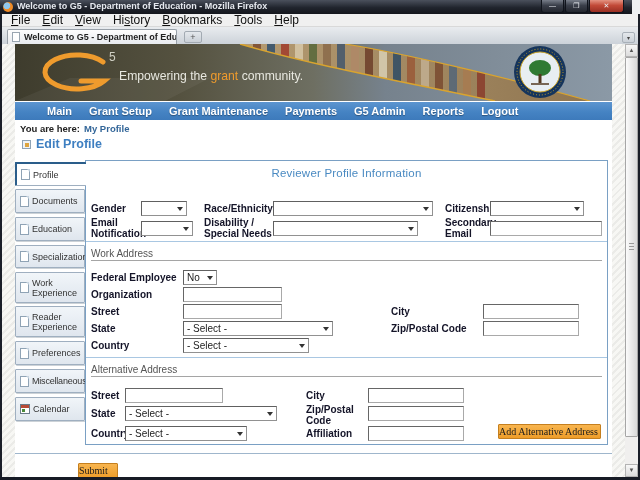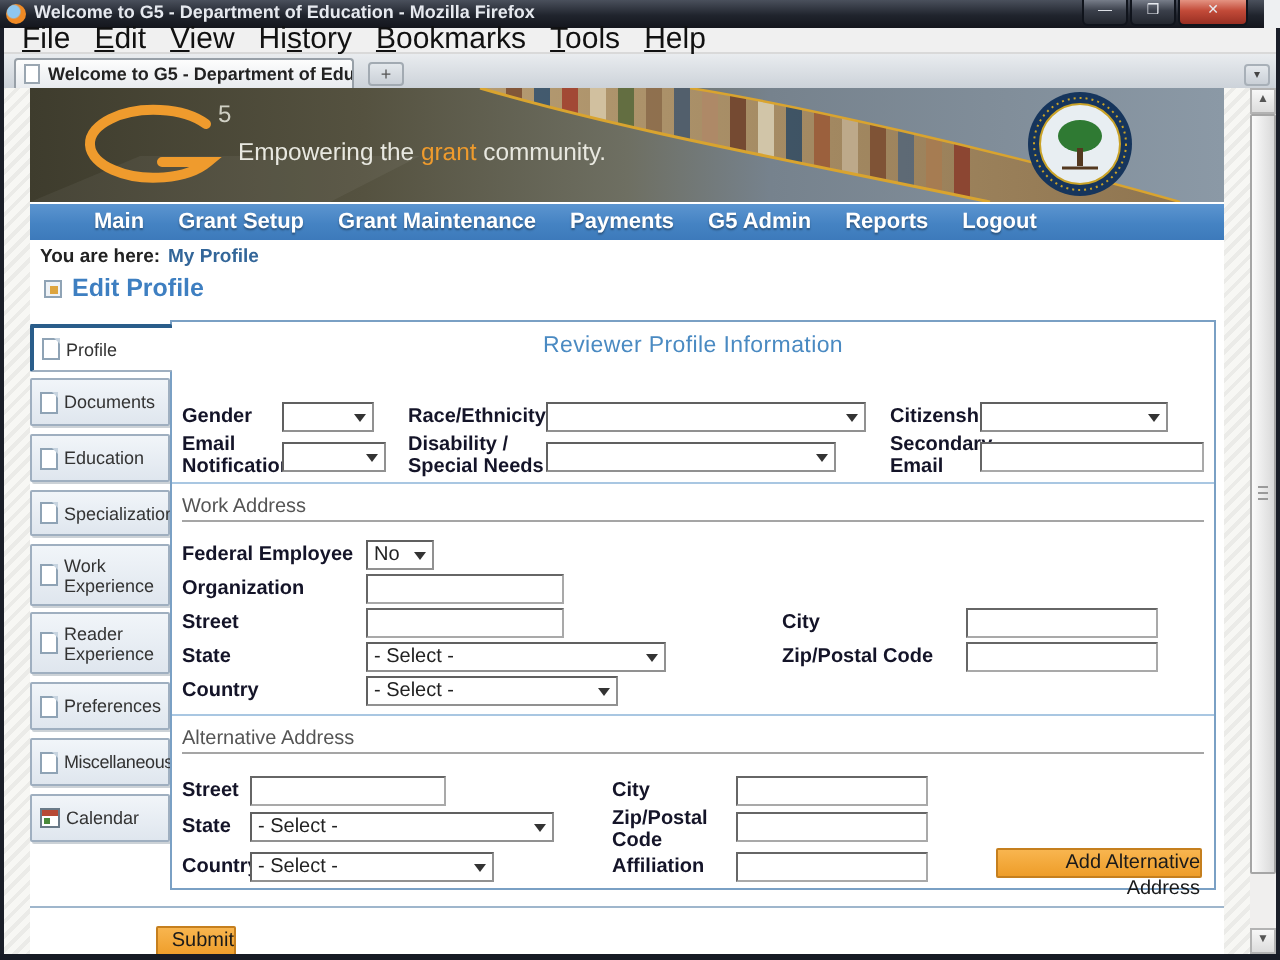--- a/index.html
+++ b/index.html
@@ -13,21 +13,21 @@
   .ff-icon { position:absolute; left:3px; top:2px; width:10px; height:10px; border-radius:50%;
     background:radial-gradient(circle at 38% 38%, #8ec7ef 0 34%, #f08a24 44% 100%); }
   .title-text { position:absolute; left:17px; top:1px; font-size:9px; font-weight:bold; color:#e6e9ef; white-space:nowrap; }
   .win-btns { position:absolute; right:8px; top:0; display:flex; gap:1px; }
   .wbtn { height:13px; width:23px; border:1px solid #10141c; border-top:none; border-radius:0 0 3px 3px;
     background:linear-gradient(#777d89, #3a3f4a 45%, #23272f); color:#e8ebf0; font-size:7px; line-height:11px; text-align:center; }
   .wbtn.close { width:35px; background:linear-gradient(#e49382, #c24a38 45%, #992f23); }
 
   .menubar { position:absolute; left:2px; top:14px; width:636px; height:13px; background:#f0f0f0;
     border-bottom:1px solid #d9d9d9; display:flex; align-items:center; padding-left:3px; }
-  .menu-item { font-size:15px; color:#111; padding:0 6px; line-height:12px; }
+  .menu-item { font-size:12px; color:#111; padding:0 6px; line-height:12px; }
   .mkey { text-decoration:underline; }
 
   .tabbar { position:absolute; left:2px; top:27px; width:636px; height:17px;
     background:linear-gradient(#e9ecef, #ccd2d9); }
   .tab { position:absolute; left:5px; top:2px; width:170px; height:15px;
     background:linear-gradient(#fdfdfd, #e8ebef); border:1px solid #98a0a8; border-bottom:none;
     border-radius:2px 2px 0 0; display:flex; align-items:center; gap:4px; padding:0 4px;
     font-size:9px; font-weight:bold; color:#222; white-space:nowrap; overflow:hidden; }
   .tab-page-icon { width:8px; height:10px; background:#fff; border:1px solid #9aa6b1; flex:none; }
   .newtab { position:absolute; left:182px; top:4px; width:18px; height:12px;
@@ -91,21 +91,21 @@
     border-top-color:#606060; border-left-color:#606060; font-size:10px; color:#222;
     padding:1px 14px 0 3px; overflow:hidden; white-space:nowrap; }
   .select::after { content:""; position:absolute; right:3px; top:5px;
     border-left:3px solid transparent; border-right:3px solid transparent; border-top:4px solid #333; }
   .sep { position:absolute; left:0; right:0; border-top:1px solid #a9c7e2; }
   .sec-title { position:absolute; font-size:10px; color:#555; }
   .sec-hr { position:absolute; left:5px; right:5px; border-top:1px solid #a5a5a5; }
 
   .orange-btn { position:absolute; height:15px; background:linear-gradient(#f8b54f, #ee9d29);
     border:1px solid #c57f1e; border-radius:1px; font-size:10px; line-height:13px;
-    text-align:right; color:#1a1a1a; font-family:Liberation Sans, sans-serif; }
+    text-align:left; color:#1a1a1a; font-family:Liberation Serif, serif; }
   .gray-btn { position:absolute; height:16px; background:linear-gradient(#f5f5f5, #d6d6d6);
     border:1px solid #8a8a8a; border-radius:1px; font-size:14px; line-height:14px;
     text-align:center; color:#222; font-family:"Liberation Sans", sans-serif;margin-top:32px; }
 
   .bottom-hr { position:absolute; left:0; top:409px; width:597px; border-top:1px solid #9fb6cc; }
 
   
   .scrollbar { position:absolute; left:623px; top:0; width:13px; height:433px; background:#f0efee; }
   .sb-btn { position:absolute; left:0; width:13px; height:13px;
     background:linear-gradient(#f7f7f7, #dcdcdc); border:1px solid #b3b3b3; text-align:center; }

